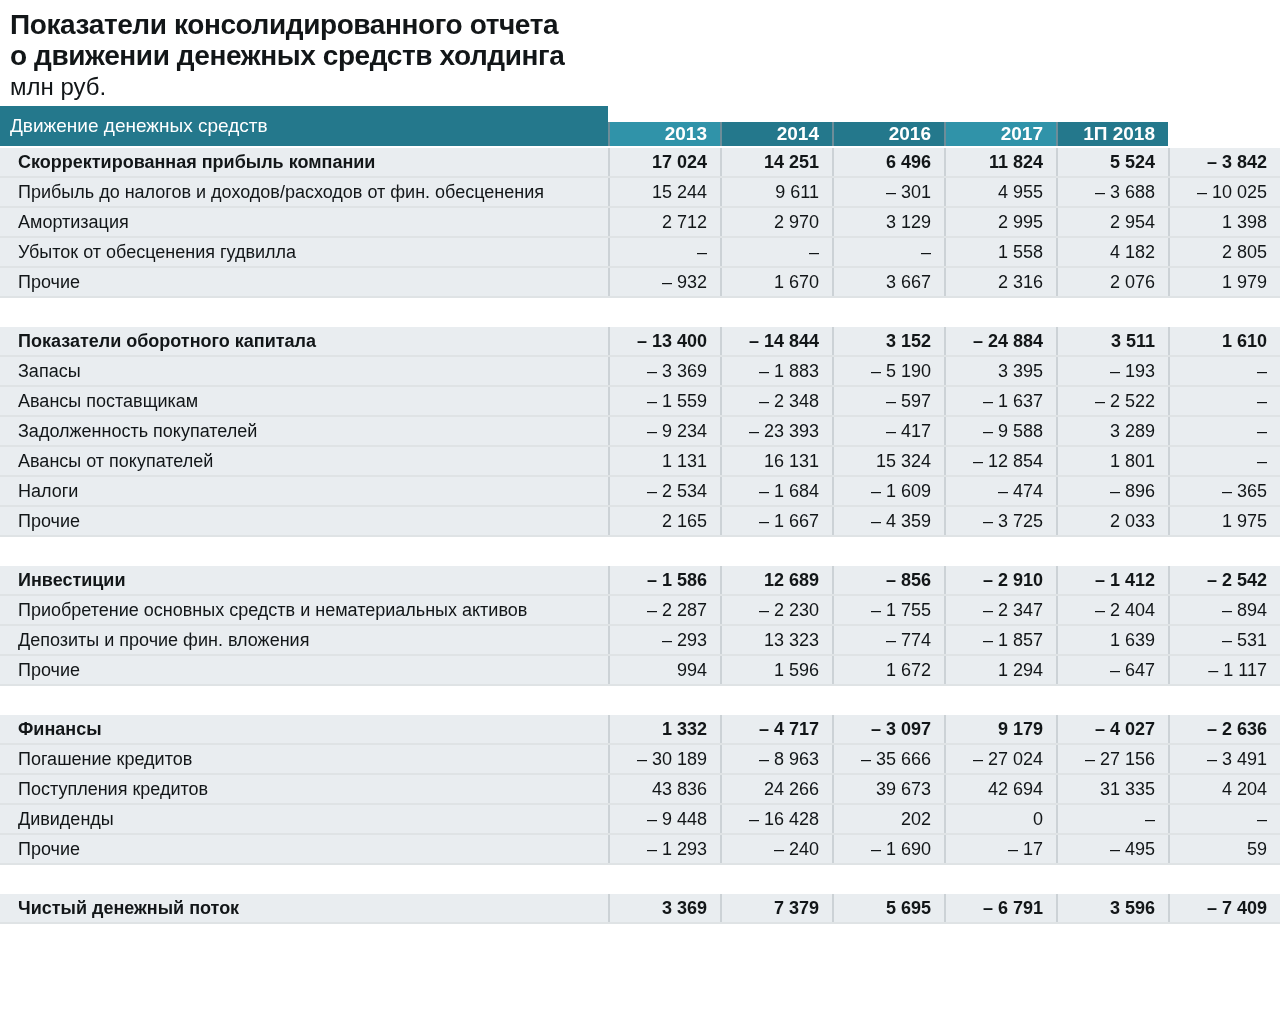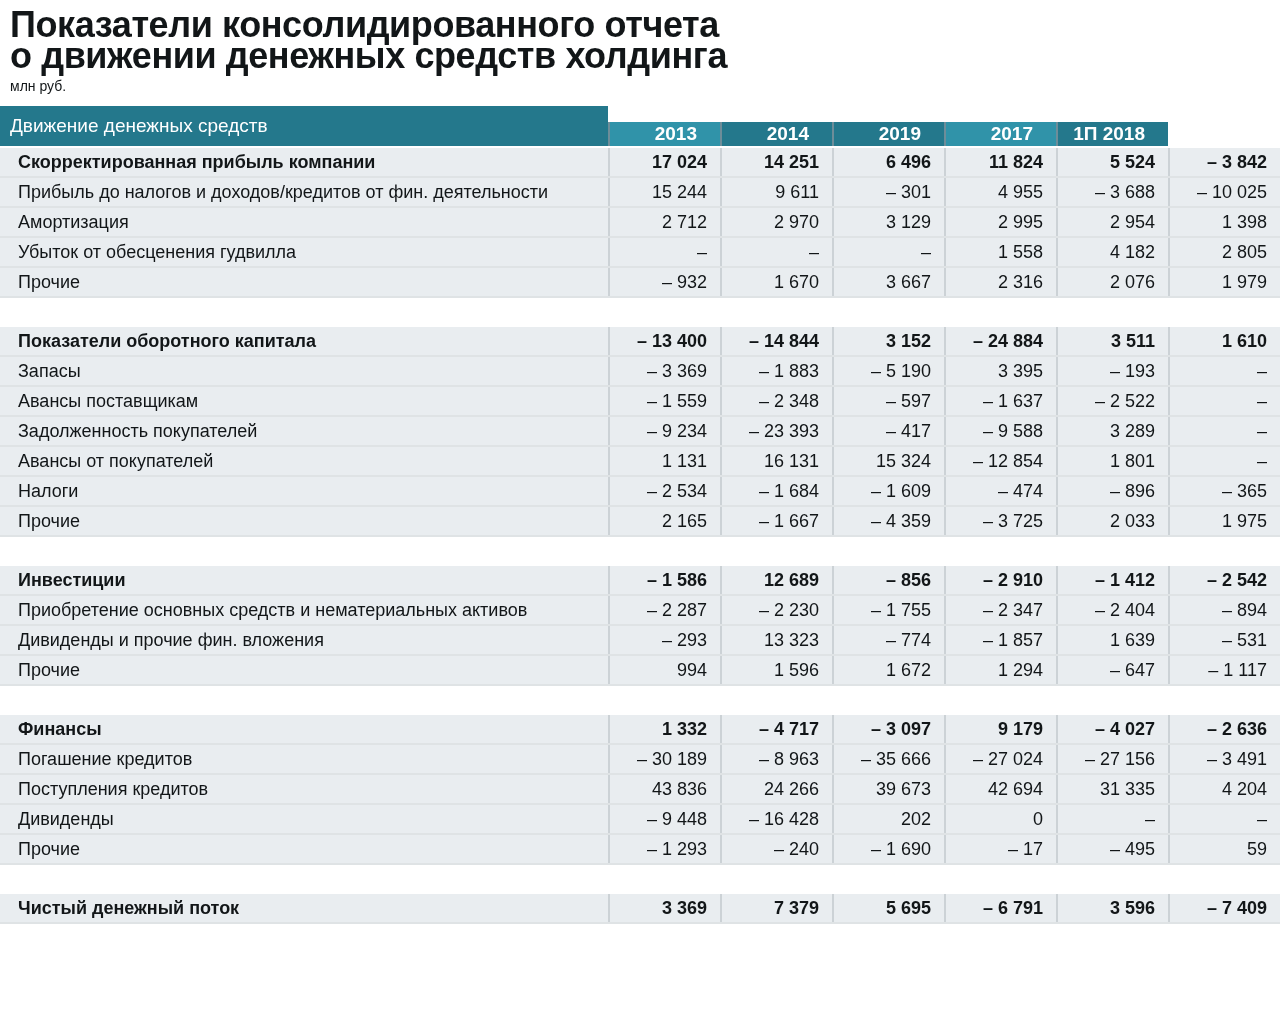--- a/index.html
+++ b/index.html
@@ -13,36 +13,36 @@
     --bg:#ffffff;
   }
   *{box-sizing:border-box;}
   html,body{margin:0;padding:0;}
   body{
     width:1280px;height:1032px;overflow:hidden;background:var(--bg);
     font-family:"Liberation Sans","DejaVu Sans",sans-serif;color:var(--text);
   }
   .title-block{padding:9px 10px 0 10px;}
   .page-title{
-    margin:0;font-size:36px;line-height:31px;font-weight:700;letter-spacing:-0.4px;
-  }
-  .units{font-size:14px;line-height:21px;margin-top:5px;}
+    margin:0;font-size:28px;line-height:31px;font-weight:700;letter-spacing:-0.4px;
+  }
+  .units{font-size:24px;line-height:21px;margin-top:5px;}
   .table{margin-top:9px;}
   .thead{
     display:grid;grid-template-columns:608px repeat(6,112px);
     height:40px;margin-bottom:2px;border-radius:28px;
   }
   .th-label{
     background:var(--header-dark);color:#fff;font-size:19px;
     display:flex;align-items:center;padding-left:10px;
   }
   .th-year{
     color:#fff;font-weight:700;font-size:19px;
     display:flex;align-items:center;justify-content:flex-end;
-    padding-right:23px;border-left:2px solid var(--divider-header);margin-top:16px;
+    padding-right:13px;border-left:2px solid var(--divider-header);margin-top:16px;
   }
   .th-year.light{background:var(--header-light);}
   .th-year.dark{background:var(--header-dark);}
   .section{margin-bottom:29px;}
   .section:last-child{margin-bottom:12px;}
   .row{
     display:grid;grid-template-columns:608px repeat(6,112px);
     height:30px;border-bottom:2px solid var(--divider-row);
   }
   .row:last-child{border-bottom-color:var(--divider-row);}
@@ -60,37 +60,37 @@
 <div class="title-block">
   <h1 class="page-title"><span>Показатели консолидированного отчета</span><br><span>о движении денежных средств холдинга</span></h1>
   <div class="units">млн руб.</div>
 </div>
 
 <div class="table">
   <div class="thead" id="head-row">
     <div class="th-label">Движение денежных средств</div>
   <div class="th-year light">2013</div>
       <div class="th-year dark">2014</div>
-      <div class="th-year dark">2019</div>
+      <div class="th-year dark">2016</div>
       <div class="th-year light">2017</div>
       <div class="th-year dark">1П 2018</div>
     </div>
   <div id="sections">
       <div class="section">
         <div class="row bold">
           <div class="cell label">Скорректированная прибыль компании</div>
           <div class="cell val">17&nbsp;024</div>
           <div class="cell val">14&nbsp;251</div>
           <div class="cell val">6&nbsp;496</div>
           <div class="cell val">11&nbsp;824</div>
           <div class="cell val">5&nbsp;524</div>
           <div class="cell val">–&nbsp;3&nbsp;842</div>
         </div>
         <div class="row">
-          <div class="cell label">Прибыль до налогов и доходов/кредитов от фин. деятельности</div>
+          <div class="cell label">Прибыль до налогов и доходов/расходов от фин. обесценения</div>
           <div class="cell val">15&nbsp;244</div>
           <div class="cell val">9&nbsp;611</div>
           <div class="cell val">–&nbsp;301</div>
           <div class="cell val">4&nbsp;955</div>
           <div class="cell val">–&nbsp;3&nbsp;688</div>
           <div class="cell val">–&nbsp;10&nbsp;025</div>
         </div>
         <div class="row">
           <div class="cell label">Амортизация</div>
           <div class="cell val">2&nbsp;712</div>
@@ -197,21 +197,21 @@
         <div class="row">
           <div class="cell label">Приобретение основных средств и нематериальных активов</div>
           <div class="cell val">–&nbsp;2&nbsp;287</div>
           <div class="cell val">–&nbsp;2&nbsp;230</div>
           <div class="cell val">–&nbsp;1&nbsp;755</div>
           <div class="cell val">–&nbsp;2&nbsp;347</div>
           <div class="cell val">–&nbsp;2&nbsp;404</div>
           <div class="cell val">–&nbsp;894</div>
         </div>
         <div class="row">
-          <div class="cell label">Дивиденды и прочие фин. вложения</div>
+          <div class="cell label">Депозиты и прочие фин. вложения</div>
           <div class="cell val">–&nbsp;293</div>
           <div class="cell val">13&nbsp;323</div>
           <div class="cell val">–&nbsp;774</div>
           <div class="cell val">–&nbsp;1&nbsp;857</div>
           <div class="cell val">1&nbsp;639</div>
           <div class="cell val">–&nbsp;531</div>
         </div>
         <div class="row">
           <div class="cell label">Прочие</div>
           <div class="cell val">994</div>

